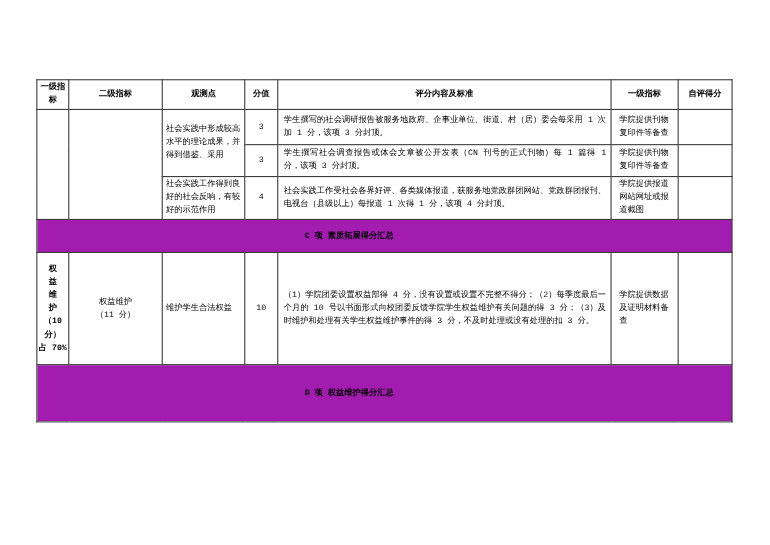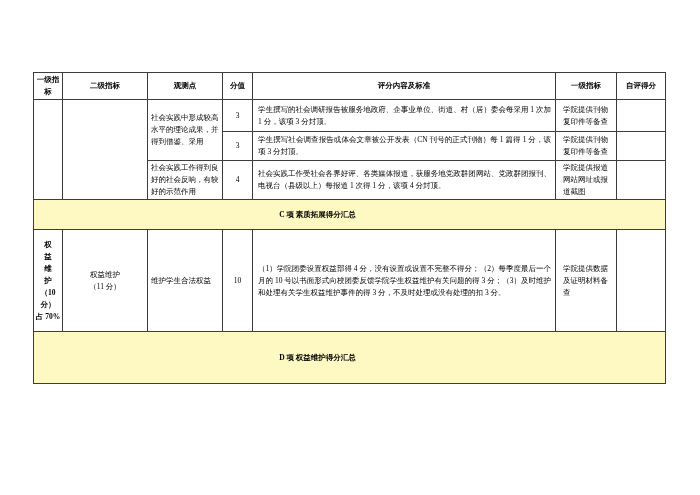--- a/index.html
+++ b/index.html
@@ -1,38 +1,38 @@
 <!DOCTYPE html>
 <html><head>
 <meta charset="utf-8">
 <style>
   * { margin: 0; padding: 0; box-sizing: border-box; }
   html, body { width: 700px; height: 495px; background: #ffffff; overflow: hidden; }
   body { font-family: "Liberation Serif", "DejaVu Serif", serif; color: #000; }
-  .page { position: relative; width: 700px; height: 495px; background: #fff; }
+  .page { position: relative; width: 700px; height: 495px; background: #fff; font-family: Liberation Mono, monospace; }
   table.eval {
     position: absolute; left: 33px; top: 72px; width: 632px;
     border-collapse: collapse; table-layout: fixed;
   }
   table.eval th, table.eval td {
     border: 1px solid #3c3c3c;
     vertical-align: middle;
     font-size: 7.5px;
     line-height: 1.6;
     overflow: hidden;
   }
   th.hdr {
     font-weight: bold; font-size: 8px; text-align: center; line-height: 1.35; padding: 1px;
   }
   td.center { text-align: center; }
   td.obs { padding: 1px 3px; }
   td.method { padding: 1px 7px; }
   td.criteria { text-align: justify; padding: 2px 4px 2px 5px; }
   td.summary {
-    background: #fef9c3; font-weight: bold; font-size: 8px;
+    background: #a21caf; font-weight: bold; font-size: 8px;
     text-align: center; padding-right: 64px;
   }
   td.lvl1 { text-align: center; font-weight: bold; font-size: 7.5px; line-height: 1.55; padding: 1px; }
   td.lvl2 { text-align: center; padding: 1px; margin-left: 44px; }
 </style>
 </head>
 <body>
 
 <div class="page">
   <table class="eval">

